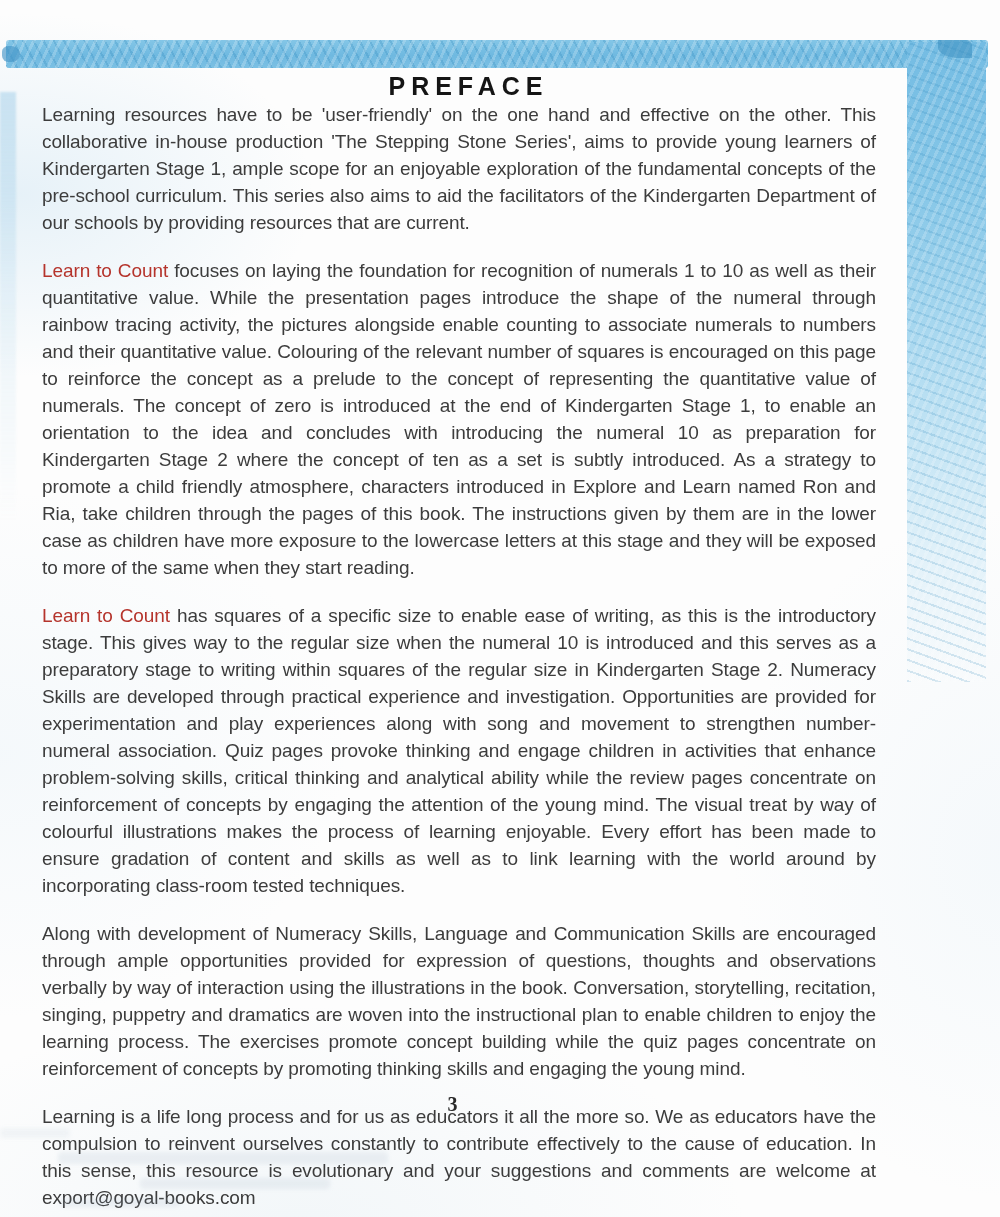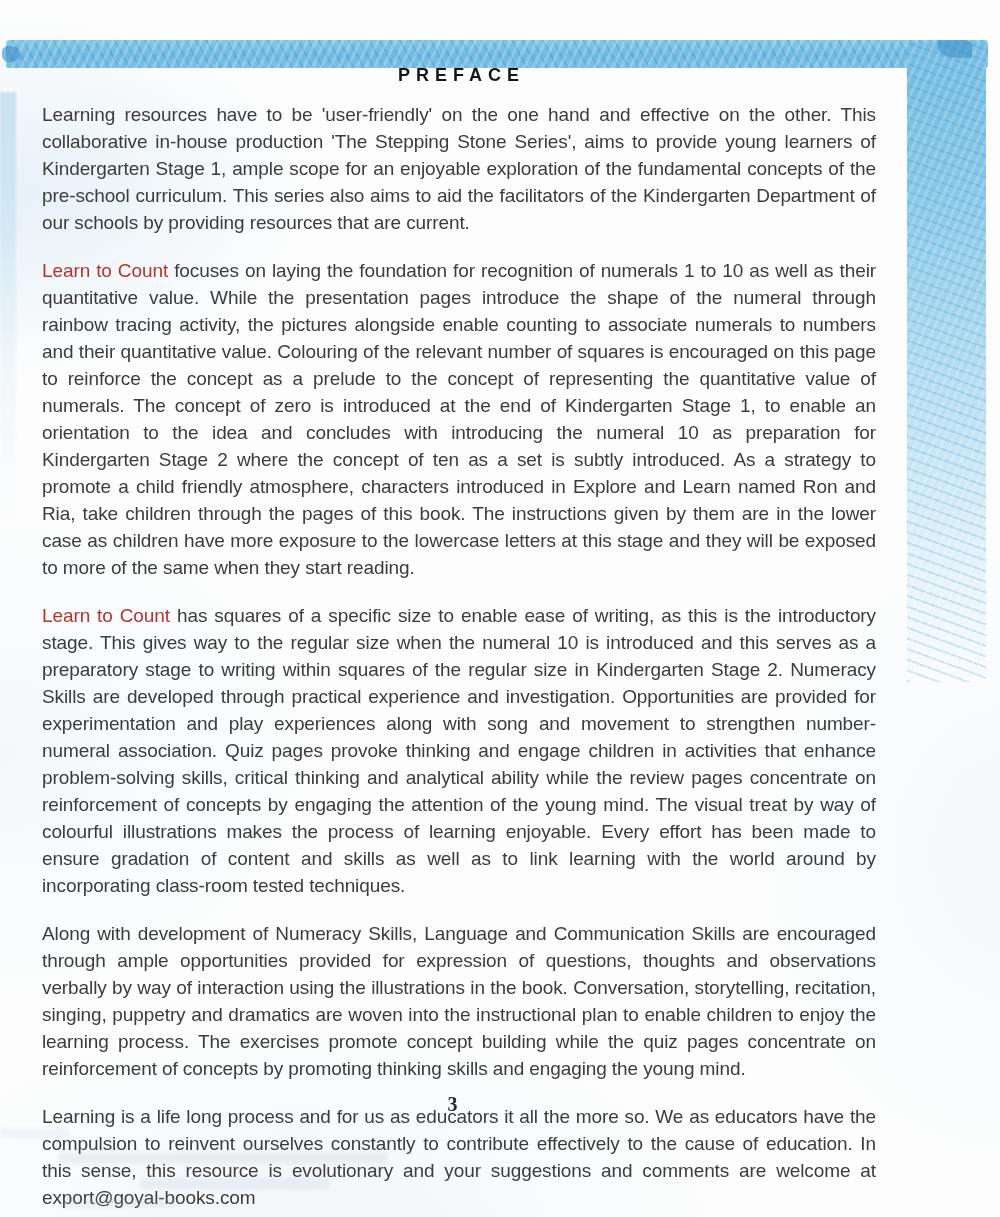--- a/index.html
+++ b/index.html
@@ -85,24 +85,24 @@
     height: 430px;
     background: linear-gradient(180deg, rgba(150,200,230,0.45), rgba(170,212,236,0.22) 45%, rgba(190,222,240,0) 100%);
     filter: blur(1px);
   }
 
   .preface-title {
     position: absolute;
     top: 56px;
     left: 0;
     width: 905px;
-    margin: 9px;
+    margin: 16px;
     text-align: center;
     font-family: "Liberation Sans", sans-serif;
-    font-size: 18px;
+    font-size: 25px;
     font-weight: 700;
     letter-spacing: 6px;
     color: #151515;
   }
 
   .preface-body {
     position: absolute;
     top: 101px;
     left: 42px;
     width: 834px;

